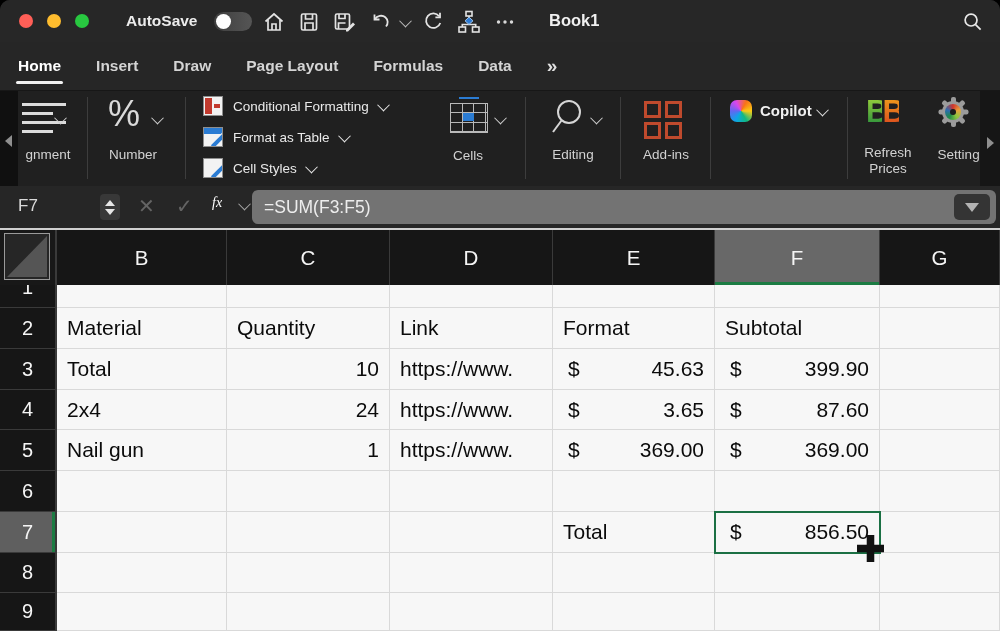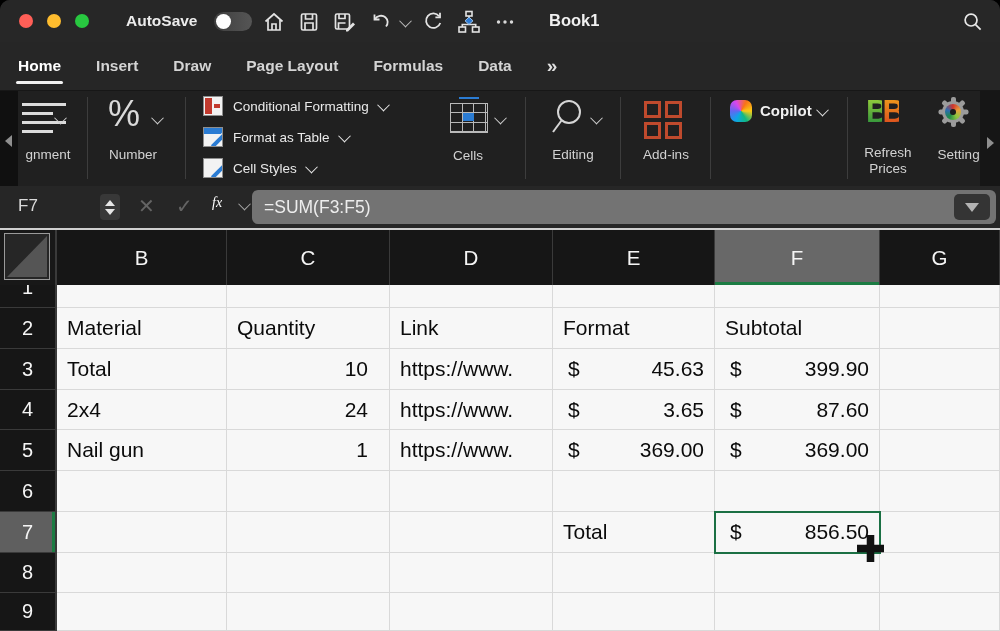--- a/index.html
+++ b/index.html
@@ -95,21 +95,21 @@
   .colhead.sel{background:#686868;}
   .colhead.sel::after{content:"";position:absolute;left:0;right:0;bottom:0;height:3px;background:#1c7c43;}
   .srow{display:flex;}
   .rowhead{width:57px;background:#161616;color:#f5f5f5;font-size:20px;display:flex;align-items:center;justify-content:center;
            box-sizing:border-box;border-bottom:1px solid #3a3a3a;border-right:2px solid #3a3a3a;flex:none;position:relative;overflow:hidden;}
   .rowhead.sel{background:#5f5f5f;}
   .rowhead.sel::after{content:"";position:absolute;right:0;top:0;bottom:0;width:3px;background:#1c7c43;}
   .cell{box-sizing:border-box;border-right:1px solid #d9d9d9;border-bottom:1px solid #d9d9d9;background:#f7f7f7;
         font-size:21px;color:#0b0b0b;display:flex;align-items:center;overflow:hidden;white-space:nowrap;
         padding:0 8px 0 10px;flex:none;}
-  .cell.right{justify-content:flex-end;padding-right:21px;}
+  .cell.right{justify-content:flex-end;padding-right:10px;}
   .cell.cur{justify-content:space-between;padding:0 10px 0 15px;}
   .cell.b{font-weight:400;}
   .cell.sel{outline:2.5px solid #1b7044;outline-offset:-1.5px;position:relative;z-index:3;}
   .clip-num{position:relative;top:-9px;}
   
   .fillcursor{position:absolute;left:857px;top:535px;width:27px;height:27px;background:#111;
       clip-path:polygon(36% 0,64% 0,64% 36%,100% 36%,100% 64%,64% 64%,64% 100%,36% 100%,36% 64%,0 64%,0 36%,36% 36%);
       filter:drop-shadow(0 0 1.2px #fff) drop-shadow(0 0 1.2px #fff);z-index:9;}
 </style>
 </head>

